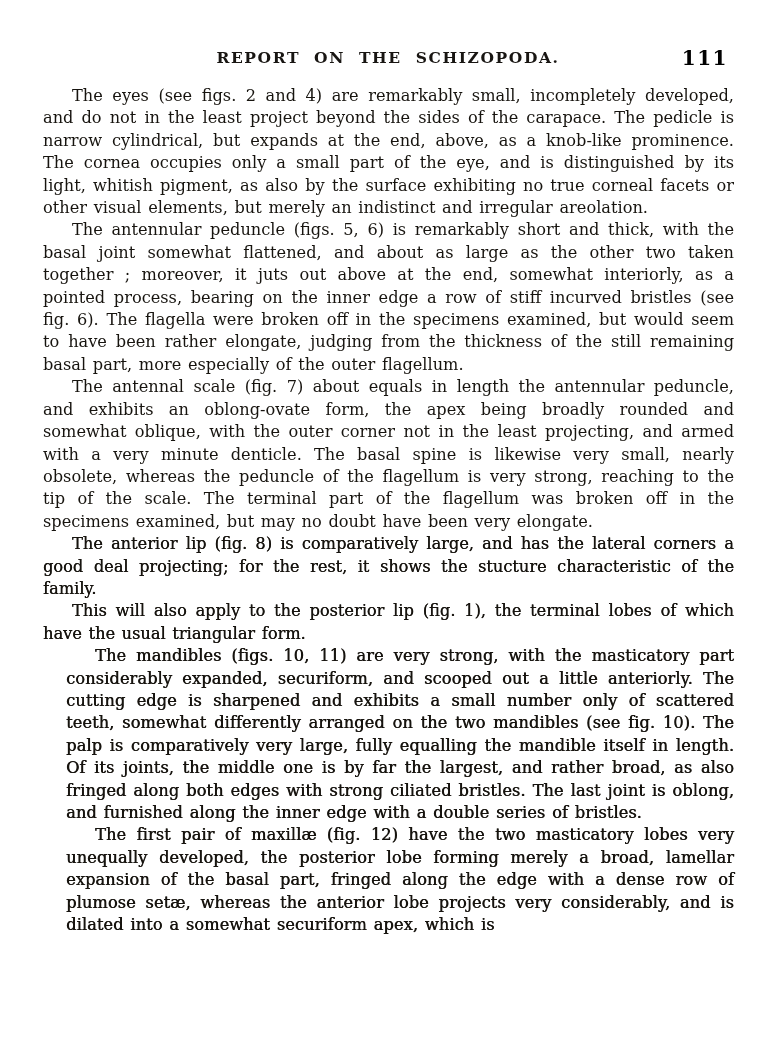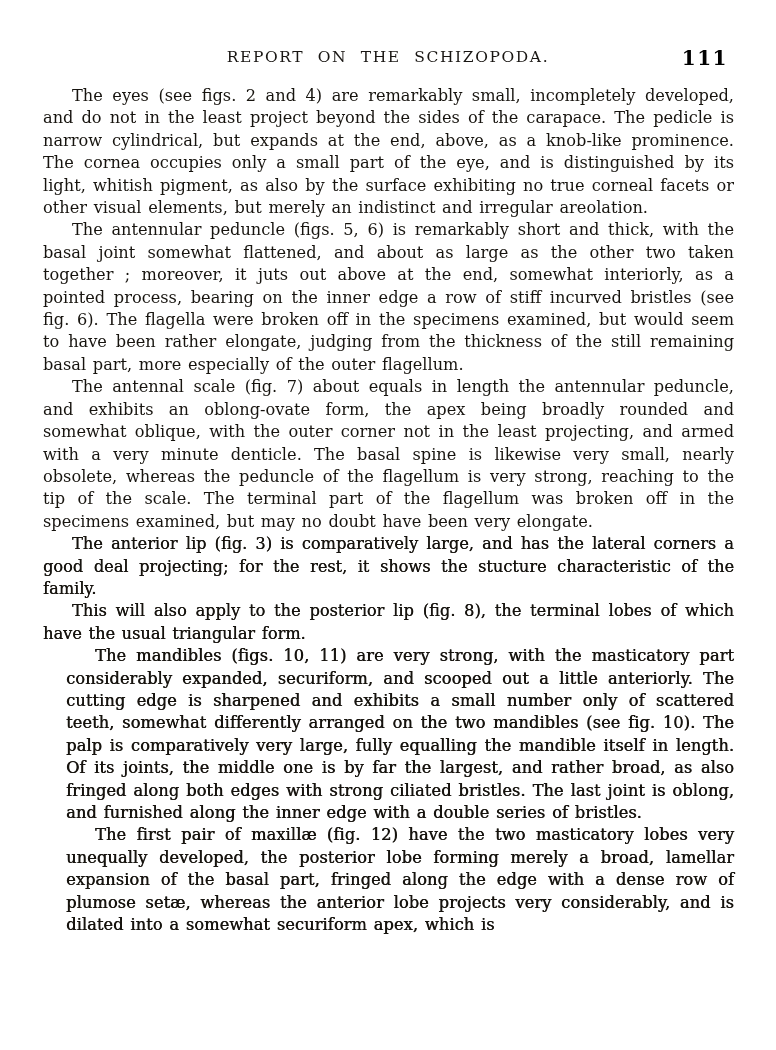--- a/index.html
+++ b/index.html
@@ -27,21 +27,21 @@
   }
   .head-title {
     position: absolute;
     left: 0;
     right: 0;
     top: 0;
     text-align: center;
     font-size: 15.5px;
     letter-spacing: 1.6px;
     word-spacing: 7px;
-    font-weight: normal;
+    font-weight: bold;
     color: #181512;
   }
   .page-num {
     position: absolute;
     right: 48px;
     top: -2px;
     font-size: 20px;
     font-weight: bold;
     letter-spacing: 1.5px;
     color: #000000;
@@ -72,19 +72,19 @@
 
   <div class="running-head">
     <div class="head-title">REPORT ON THE SCHIZOPODA.</div>
     <div class="page-num">111</div>
   </div>
 
   <div class="body-text">
     <p>The eyes (see figs. 2 and 4) are remarkably small, incompletely developed, and do not in the least project beyond the sides of the carapace.  The pedicle is narrow cylindrical, but expands at the end, above, as a knob-like prominence.  The cornea occupies only a small part of the eye, and is distinguished by its light, whitish pigment, as also by the surface exhibiting no true corneal facets or other visual elements, but merely an indistinct and irregular areolation.</p>
     <p>The antennular peduncle (figs. 5, 6) is remarkably short and thick, with the basal joint somewhat flattened, and about as large as the other two taken together ; moreover, it juts out above at the end, somewhat interiorly, as a pointed process, bearing on the inner edge a row of stiff incurved bristles (see fig. 6).  The flagella were broken off in the specimens examined, but would seem to have been rather elongate, judging from the thickness of the still remaining basal part, more especially of the outer flagellum.</p>
     <p>The antennal scale (fig. 7) about equals in length the antennular peduncle, and exhibits an oblong-ovate form, the apex being broadly rounded and somewhat oblique, with the outer corner not in the least projecting, and armed with a very minute denticle.  The basal spine is likewise very small, nearly obsolete, whereas the peduncle of the flagellum is very strong, reaching to the tip of the scale.  The terminal part of the flagellum was broken off in the specimens examined, but may no doubt have been very elongate.</p>
-    <p class="ink-medium">The anterior lip (fig. 3) is comparatively large, and has the lateral corners a good deal projecting; for the rest, it shows the stucture characteristic of the family.</p>
-    <p class="ink-medium">This will also apply to the posterior lip (fig. 8), the terminal lobes of which have the usual triangular form.</p>
+    <p class="ink-medium">The anterior lip (fig. 8) is comparatively large, and has the lateral corners a good deal projecting; for the rest, it shows the stucture characteristic of the family.</p>
+    <p class="ink-medium">This will also apply to the posterior lip (fig. 1), the terminal lobes of which have the usual triangular form.</p>
     <p class="ink-heavy">The mandibles (figs. 10, 11) are very strong, with the masticatory part considerably expanded, securiform, and scooped out a little anteriorly.  The cutting edge is sharpened and exhibits a small number only of scattered teeth, somewhat differently arranged on the two mandibles (see fig. 10).  The palp is comparatively very large, fully equalling the mandible itself in length.  Of its joints, the middle one is by far the largest, and rather broad, as also fringed along both edges with strong ciliated bristles.  The last joint is oblong, and furnished along the inner edge with a double series of bristles.</p>
     <p class="ink-heavy">The first pair of maxillæ (fig. 12) have the two masticatory lobes very unequally developed, the posterior lobe forming merely a broad, lamellar expansion of the basal part, fringed along the edge with a dense row of plumose setæ, whereas the anterior lobe projects very considerably, and is dilated into a somewhat securiform apex, which is</p>
   </div>
 
 </div>
 
 </body></html>

